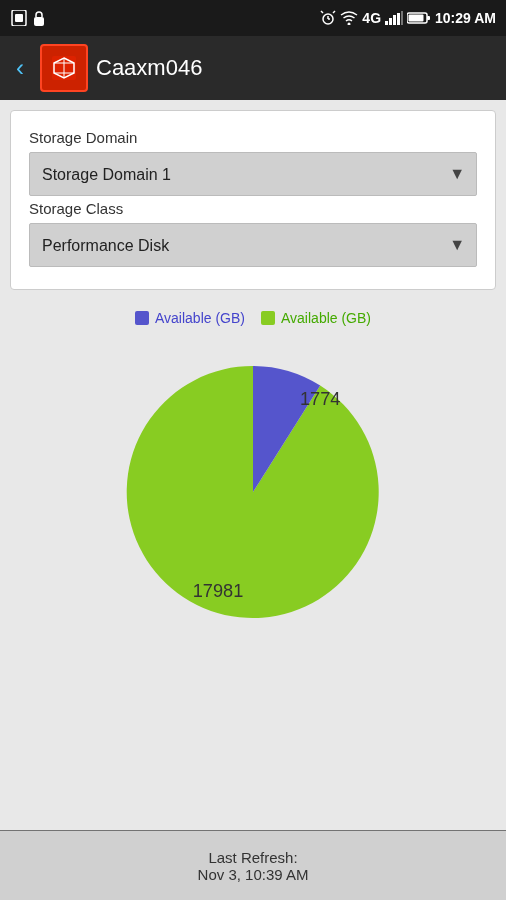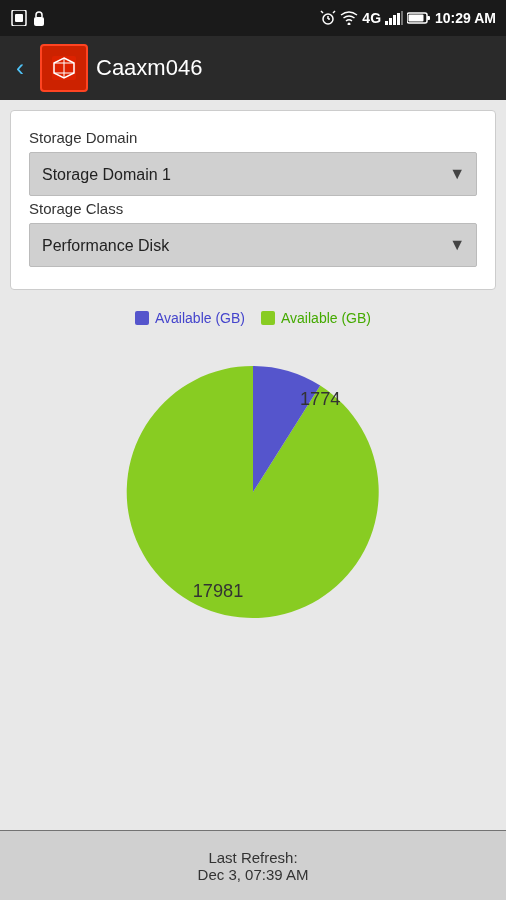--- a/index.html
+++ b/index.html
@@ -295,14 +295,14 @@
         <text x="75" y="175" font-size="13" fill="#333" text-anchor="middle">17981</text>
       </svg>
     </div>
 
   </div>
 
 </div>
 
 <div class="footer">
   <div class="footer-text">Last Refresh:</div>
-  <div class="footer-text">Dec 3, 07:39 AM</div>
+  <div class="footer-text">Nov 3, 10:39 AM</div>
 </div>
 
 </body></html>

